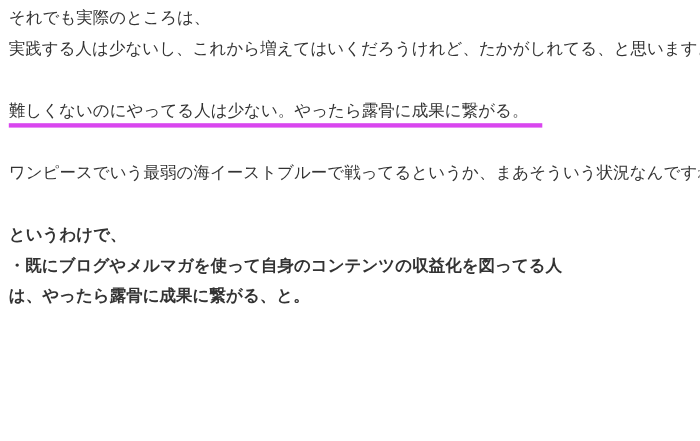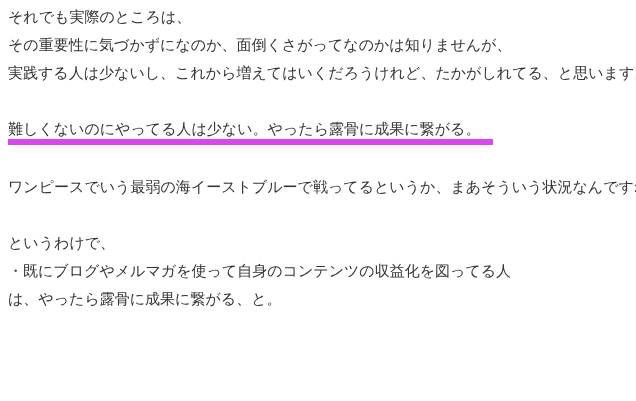--- a/index.html
+++ b/index.html
@@ -19,40 +19,41 @@
     overflow: hidden;
   }
   .article {
     width: 100%;
   }
   .para {
     margin: 0 0 28px 0;
   }
   .para:last-child {
     margin-bottom: 0;
+    font-weight: bold;
   }
   .line {
     display: block;
     white-space: nowrap;
   }
   .line.underlined {
     display: inline-block;
     line-height: 21px;
     padding-right: 13px;
-    border-bottom: 6px solid #d946ef;
+    border-bottom: 4px solid #d946ef;
+    font-family: Liberation Serif, serif;
   }
 </style>
 </head>
 <body>
 
 <main class="article">
 
   <p class="para">
     <span class="line">それでも実際のところは、</span>
-    <span class="line">その重要性に気づかずになのか、面倒くさがってなのかは知りませんが、</span>
     <span class="line">実践する人は少ないし、これから増えてはいくだろうけれど、たかがしれてる、と思います。</span>
   </p>
 
   <p class="para">
     <span class="line underlined">難しくないのにやってる人は少ない。やったら露骨に成果に繋がる。</span>
   </p>
 
   <p class="para">
     <span class="line">ワンピースでいう最弱の海イーストブルーで戦ってるというか、まあそういう状況なんですね。</span>
   </p>

